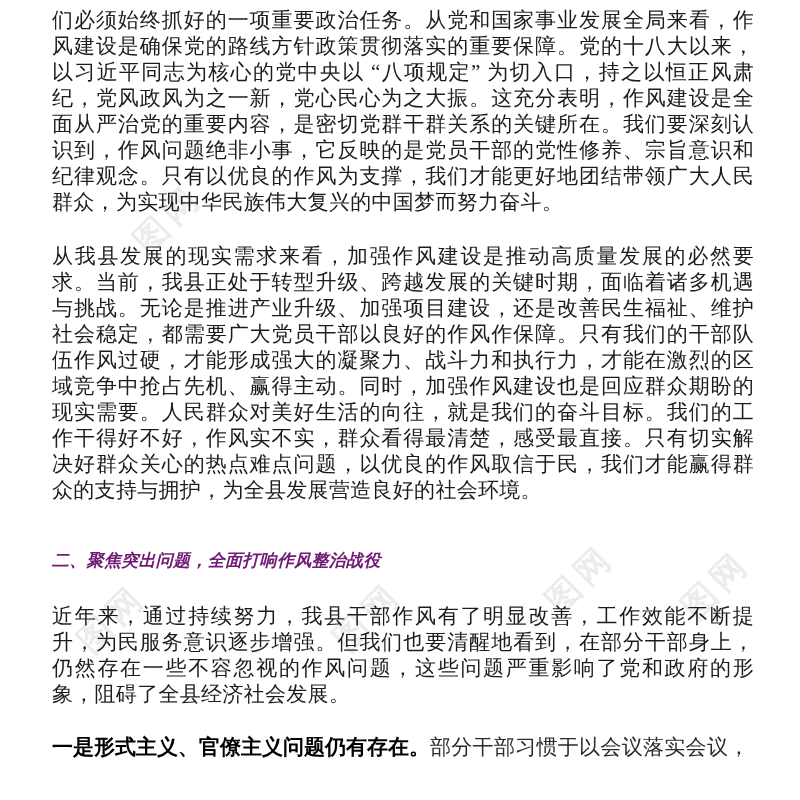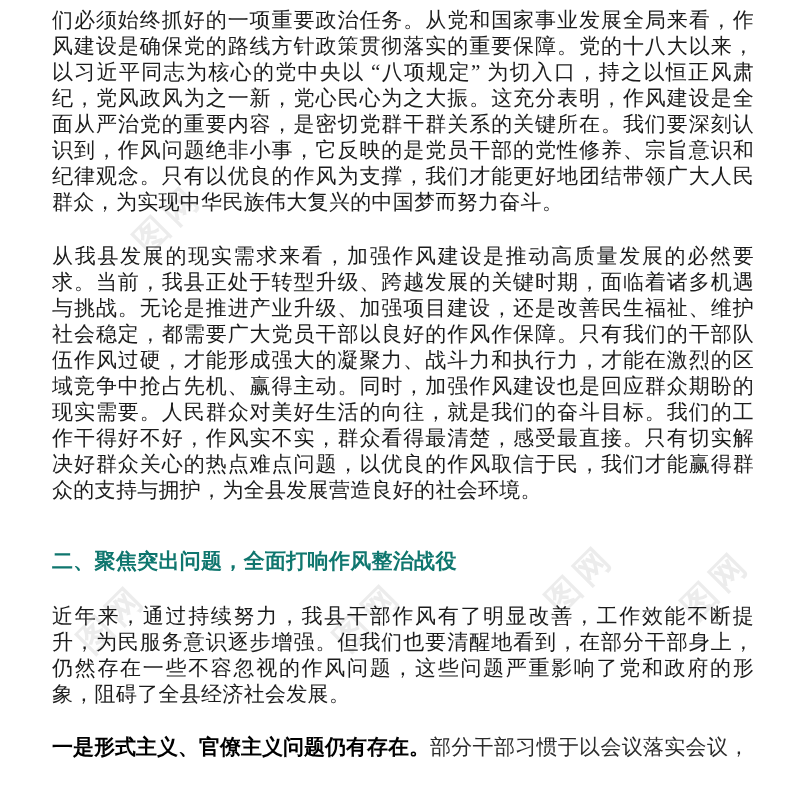--- a/index.html
+++ b/index.html
@@ -22,26 +22,27 @@
     margin: 0;
     font-size: 21px;
     line-height: 26px;
     letter-spacing: 0.3px;
     text-align: justify;
     text-justify: inter-ideograph;
   }
   .para-2 { margin-top: 28px; }
   .section-heading {
     margin: 44px 0 0 0;
-    font-size: 21px;
+    font-size: 17px;
     line-height: 27px;
     letter-spacing: 0.3px;
     font-weight: bold;
-    color: #0f766e;
+    color: #701a75;
     font-family: "Liberation Sans", "DejaVu Sans", sans-serif;
+    font-style: italic;
   }
   .para-3 { margin-top: 29px; }
   .para-4 { margin-top: 27px; }
   .bold-lead {
     font-weight: bold;
     color: #000000;
     font-family: "Liberation Sans", "DejaVu Sans", sans-serif;
     letter-spacing: 0;
   }
   .after-lead { color: #2b2b2b; }

